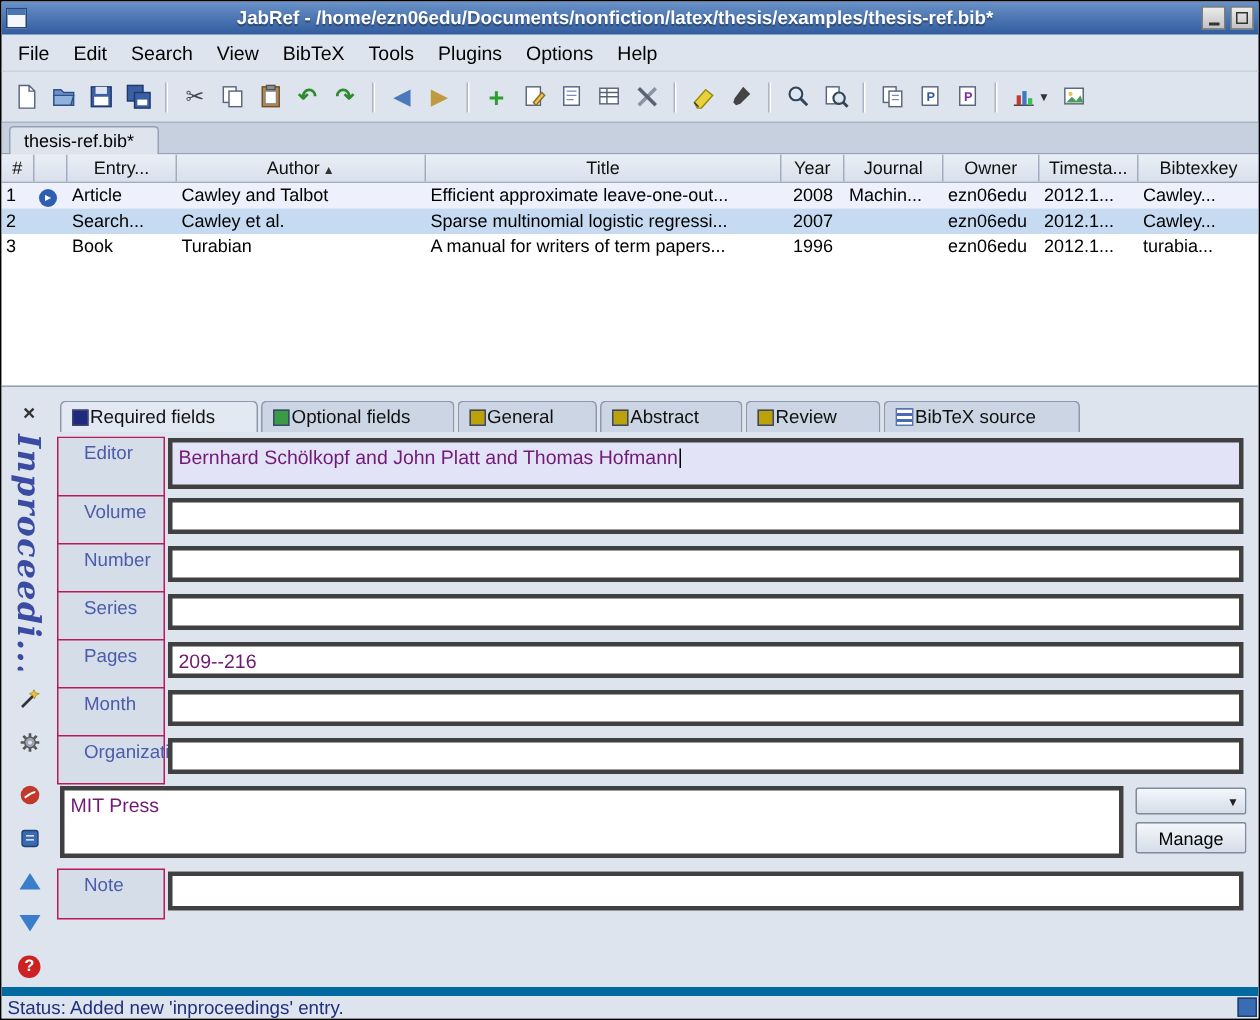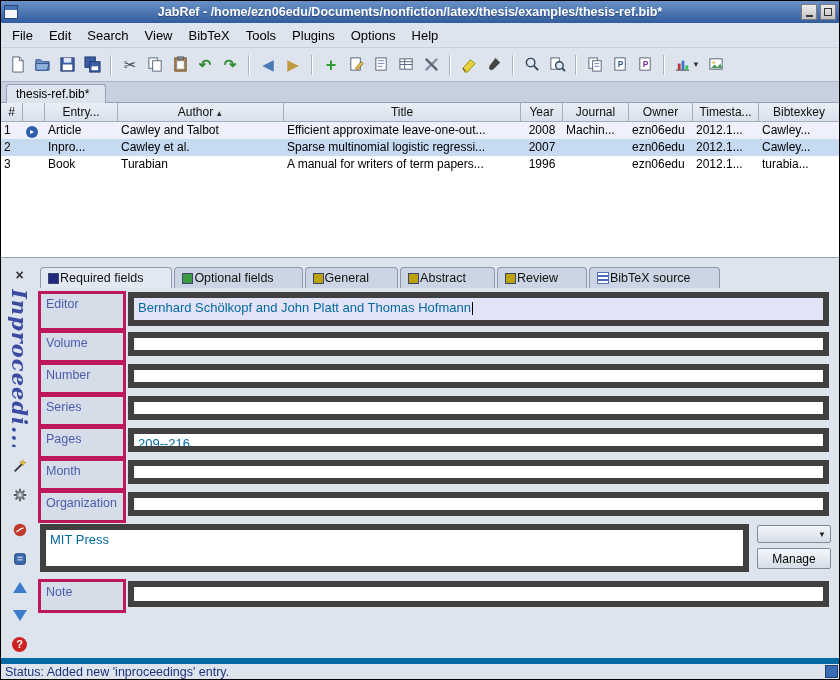--- a/index.html
+++ b/index.html
@@ -79,26 +79,26 @@
   .etabs { height:23px; display:flex; align-items:flex-end; gap:2px; padding-left:2px; flex:0 0 auto; }
   .etab { display:flex; align-items:center; gap:1px; padding:3px 28px 3px 7px; border:1px solid #8e99ad;
           border-bottom:none; border-radius:4px 4px 0 0; background:#ccd5e3; font-size:12.5px; color:#111; }
   .etab.active { background:#e3e9f3; }
   .sq { width:11px; height:11px; border:1px solid #3c466e; display:inline-block; }
   .bibsrc-icon { width:12px; height:12px; background:#fff; border:1px solid #5a74b0; display:inline-block;
                  background-image:repeating-linear-gradient(#fff 0 2px, #4a6ab8 2px 4px); }
 
   .fields { flex:1; margin-top:3px; overflow:hidden; }
   .frow { display:flex; }
-  .flabel { width:88px; flex:0 0 auto; background:#d5dde9; border:3px solid #be185d; margin-top:-1px;
-            padding:3px 5px; font-size:12.5px; color:#4c5cab; }
+  .flabel { width:72px; flex:0 0 auto; background:#d5dde9; border:1px solid #be185d; margin-top:-1px;
+            padding:3px 17px; font-size:12.5px; color:#4c5cab; }
   .frow:first-child .flabel { margin-top:0; }
   .fval { flex:1; position:relative; padding:1px 2px; }
-  .tbox { border:6px solid #404040; background:#fff; font-size:13px; padding:2px 4px;
-          overflow:hidden; white-space:nowrap; color:#0369a1; }
+  .tbox { border:3px solid #404040; background:#fff; font-size:13px; padding:2px 4px;
+          overflow:hidden; white-space:nowrap; color:#701a75; }
   .tbox.focused { background:#e3e3f8; }
   .caret { display:inline-block; width:1px; height:13px; background:#000; vertical-align:middle; margin-left:1px; }
   .pubbtns { position:absolute; right:0; top:2px; width:74px; display:flex; flex-direction:column; gap:5px; }
   .combo { height:18px; background:linear-gradient(#f4f7fb,#d6dde8); border:1px solid #7f8a9d; border-radius:2px;
            display:flex; align-items:center; justify-content:flex-end; padding-right:4px; font-size:8px; color:#222; }
   .btn { height:21px; background:linear-gradient(#f4f7fb,#d6dde8); border:1px solid #7f8a9d; border-radius:2px;
          font-size:12px; font-family:inherit; color:#000; }
 
   
   .statusbar { height:21px; border-top:6px solid #0369a1; display:flex; align-items:center;
@@ -310,21 +310,21 @@
       <div class="tcell year-cell">2008</div>
       <div class="tcell">Machin...</div>
       <div class="tcell">ezn06edu</div>
       <div class="tcell">2012.1...</div>
       <div class="tcell">Cawley...</div>
     </div>
 
     <div class="tgrid trow row-selected">
       <div class="tcell">2</div>
       <div class="tcell"></div>
-      <div class="tcell">Inpro...</div>
+      <div class="tcell">Search...</div>
       <div class="tcell">Cawley et al.</div>
       <div class="tcell">Sparse multinomial logistic regressi...</div>
       <div class="tcell year-cell">2007</div>
       <div class="tcell"></div>
       <div class="tcell">ezn06edu</div>
       <div class="tcell">2012.1...</div>
       <div class="tcell">Cawley...</div>
     </div>
 
     <div class="tgrid trow">

